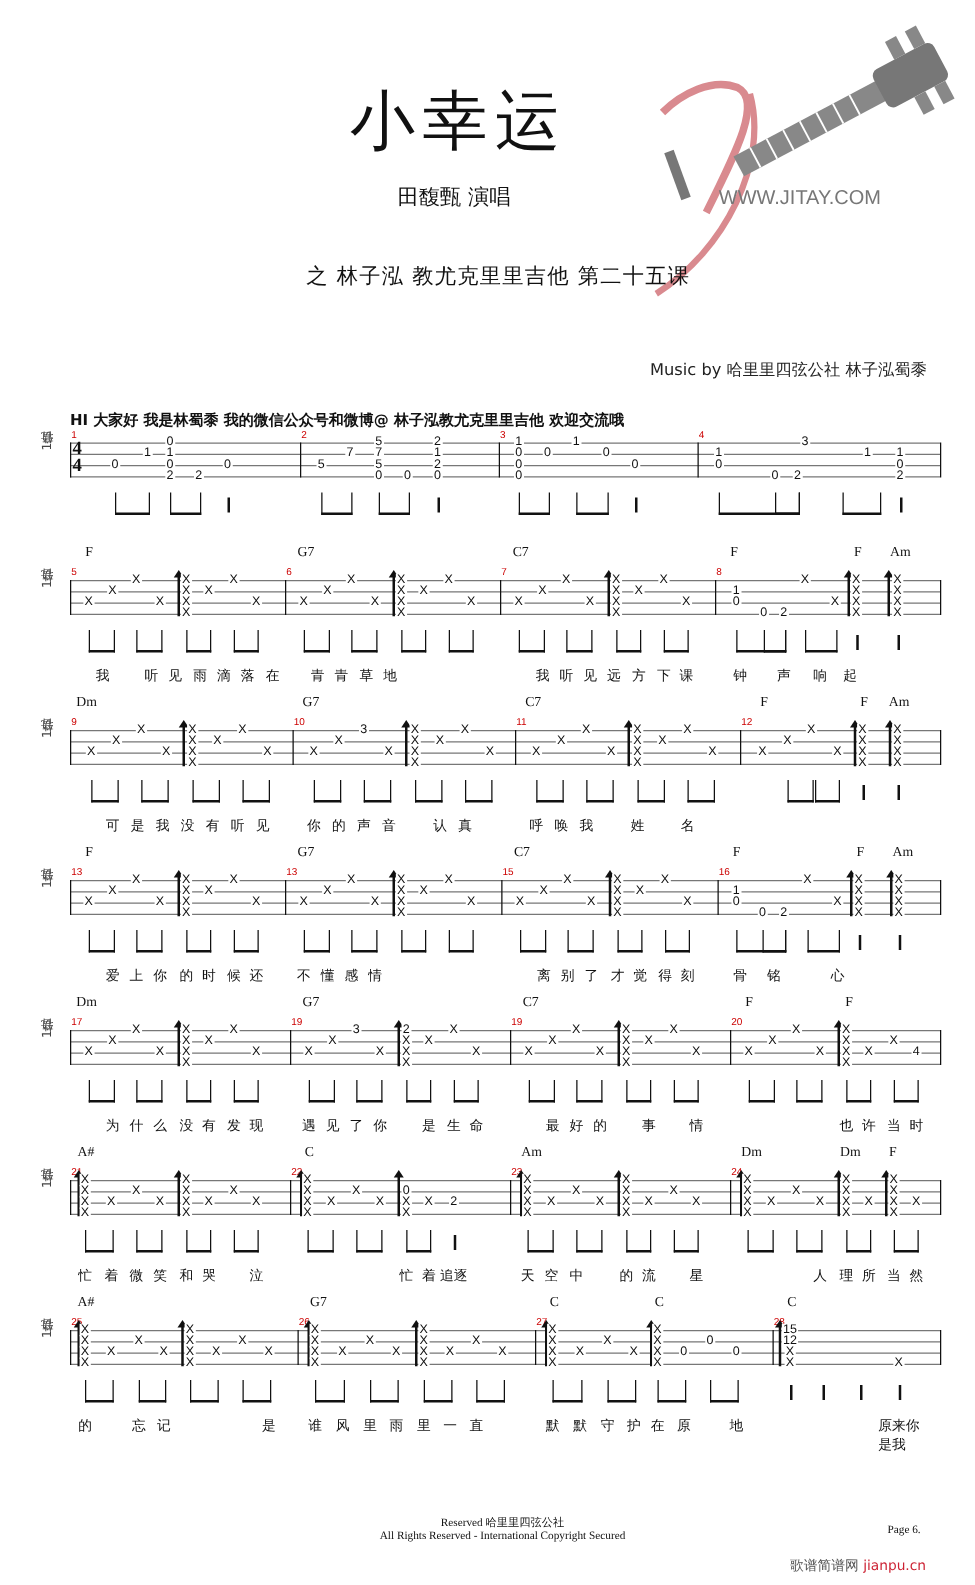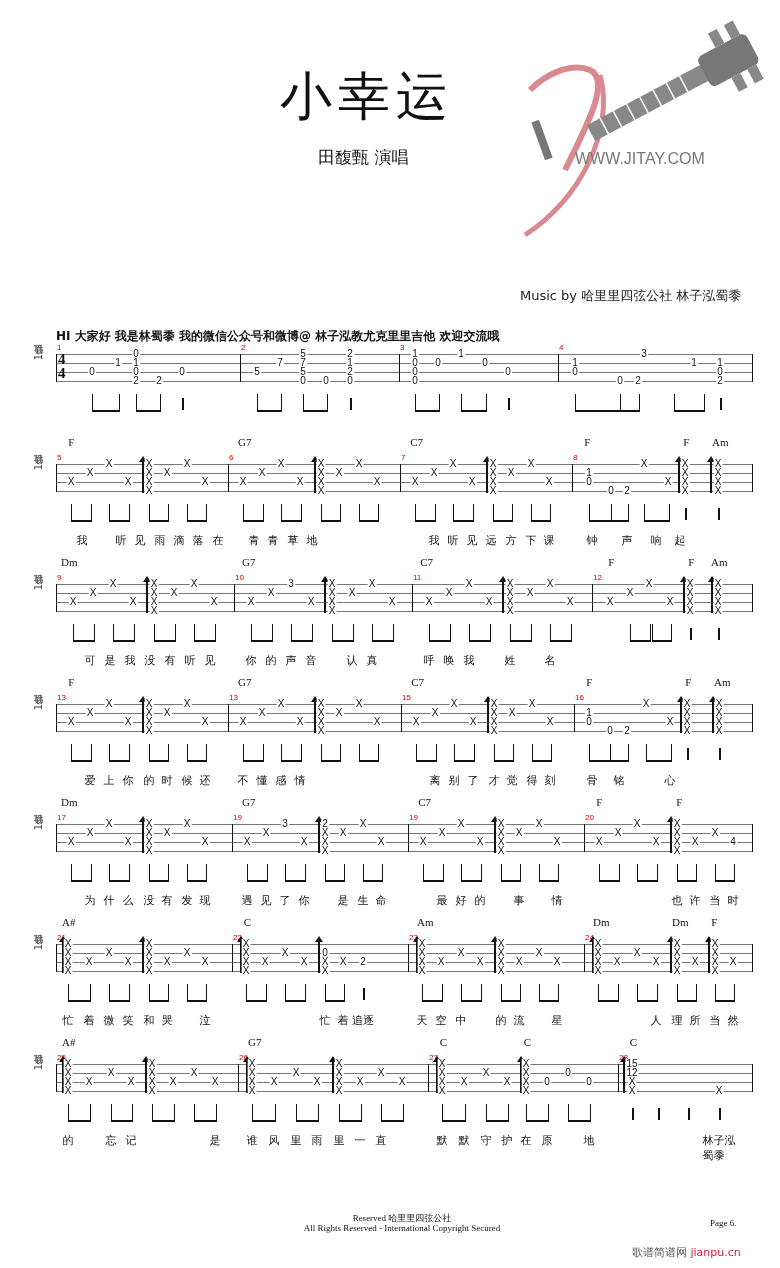--- a/index.html
+++ b/index.html
@@ -59,20 +59,21 @@
       <rect x="228" y="108" width="10" height="16" fill="#888"></rect>
     </g>
     <rect x="18" y="120" width="8" height="40" transform="rotate(-20 22 140)" fill="#777"></rect>
   </svg>
   <div class="logo-url">WWW.JITAY.COM</div>
 </div>
 
 <div class="abs title">小幸运</div>
 <div class="abs singer">田馥甄 演唱</div>
 <div class="abs course">
+  <div>之 林子泓 教尤克里里吉他 第二十五课</div>
 </div>
 <div class="abs musicby">Music by 哈里里四弦公社 林子泓蜀黍</div>
 <div class="abs intro">HI 大家好 我是林蜀黍 我的微信公众号和微博@ 林子泓教尤克里里吉他 欢迎交流哦</div>
 
 <div id="systems">
     <div class="system" style="top: 340px;">
       <div class="track-label">音轨 1</div>
       <div class="staff" style="top: 14px;">
         <div class="sline" style="top: 0px;"></div>
         <div class="sline" style="top: 9px;"></div>
@@ -869,21 +870,21 @@
           <div class="strum" style="left: 5px;"></div>
           <div class="note" style="left: 14px; top: 0px;">15</div>
           <div class="note" style="left: 14px; top: 9px;">12</div>
           <div class="note" style="left: 14px; top: 18px;">X</div>
           <div class="note" style="left: 14px; top: 27px;">X</div>
           <div class="note" style="left: 101px; top: 27px;">X</div>
           <div class="stem" style="left: 14px;"></div>
           <div class="stem" style="left: 40px;"></div>
           <div class="stem" style="left: 70px;"></div>
           <div class="stem" style="left: 101px;"></div>
-          <div class="lyric" style="left: 101px;">林子泓蜀黍</div>
+          <div class="lyric" style="left: 101px;">原来你是我</div>
         </div>
         <div class="barline" style="left: 696px;"></div>
       </div>
     </div>
   </div>
 
 <div class="abs footer-c">
   <div>Reserved 哈里里四弦公社</div>
   <div>All Rights Reserved - International Copyright Secured</div>
 </div>

